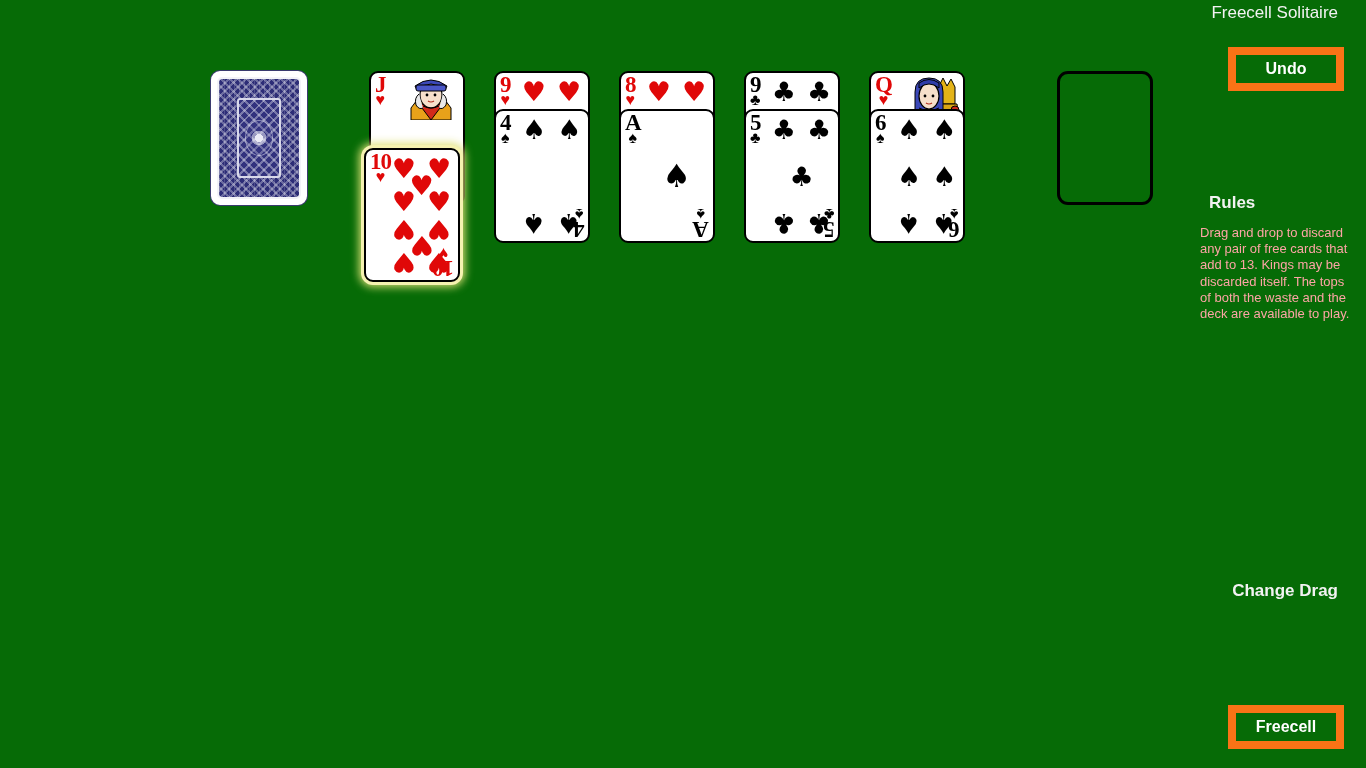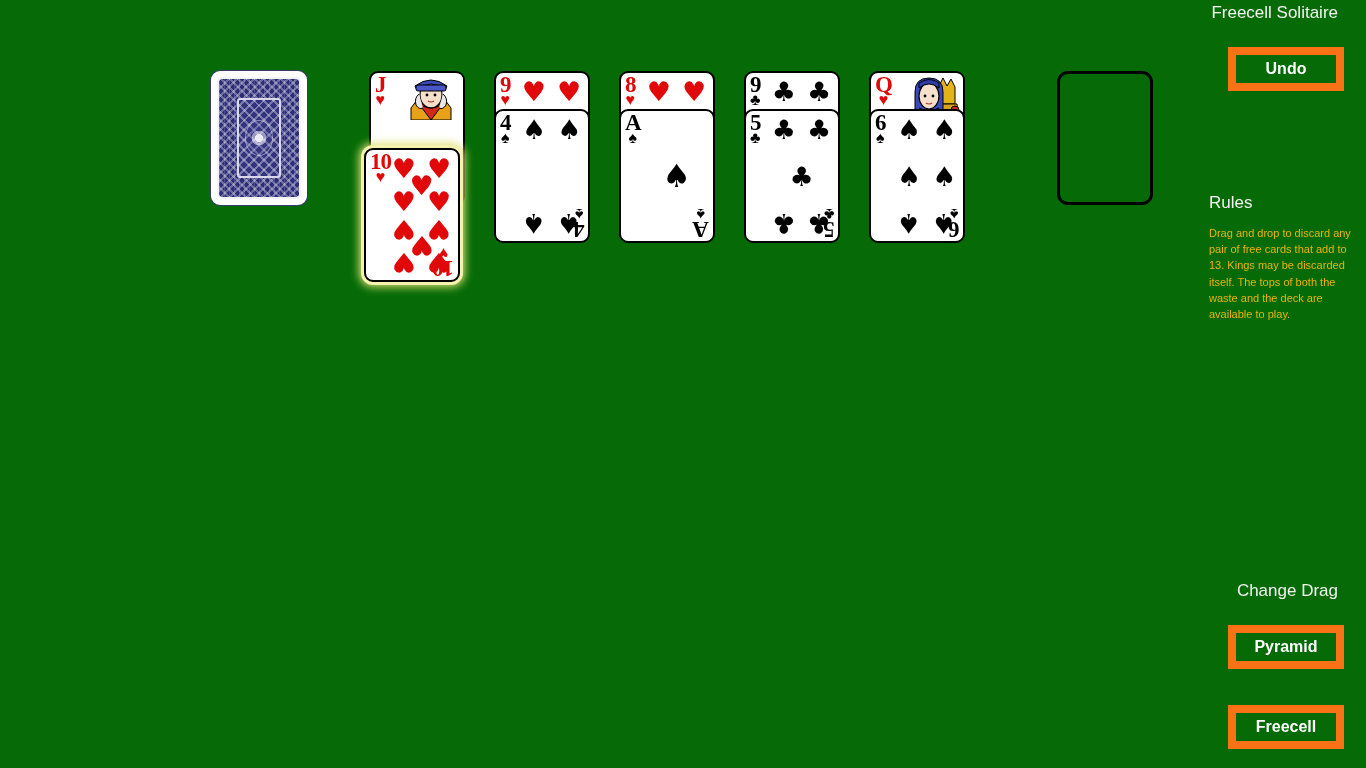--- a/index.html
+++ b/index.html
@@ -184,32 +184,32 @@
   }
   #btn-undo   { top: 47px; }
   #btn-redeal { top: 127px; }
   #btn-pyramid  { top: 625px; }
   #btn-baroness { top: 705px; }
 
   .section-head {
     position: absolute;
     color: #f2f2f2;
     font-size: 17px;
-    font-weight: 400;
+    font-weight: 700;
   }
   #rules-head   { top: 193px; left: 9px; }
   #style-head   { top: 581px; left: 0; width: 138px; text-align: right; }
 
   #rules-body {
     position: absolute;
     top: 225px;
-    left: 9px;
+    left: 0;
     width: 150px;
-    color: #eab308;
-    font-size: 11px;
+    color: #fca5a5;
+    font-size: 13px;
     line-height: 16.2px;
   }
 </style>
 </head>
 <body>
 
 <div id="board">
 
   <div class="cardback" style="left:211px; top:71px;">
     <div class="cb-inner">
@@ -394,17 +394,16 @@
 
     <div class="app-title">Freecell Solitaire</div>
 
     <button class="btn" id="btn-undo">Undo</button>
 
     <div class="section-head" id="rules-head">Rules</div>
     <div id="rules-body">Drag and drop to discard any pair of free cards that add to 13. Kings may be discarded itself. The tops of both the waste and the deck are available to play.</div>
 
     <div class="section-head" id="style-head">Change Drag</div>
 
-    <button class="btn" id="btn-pyramid">Pyramid</button>
     <button class="btn" id="btn-baroness">Freecell</button>
   </div>
 
 </div>
 
 </body></html>

